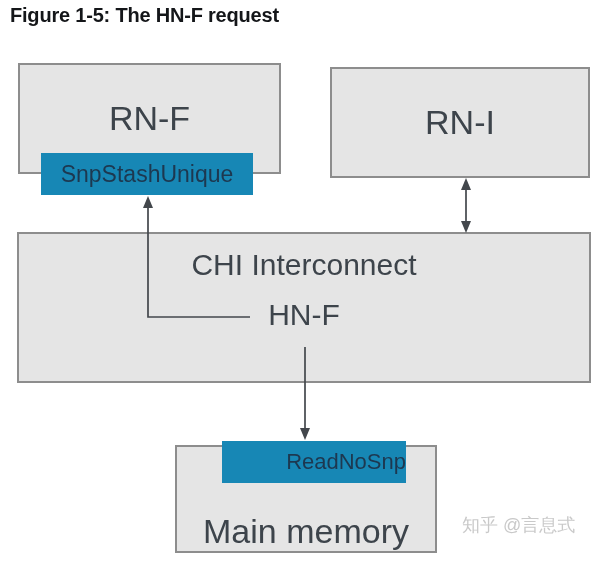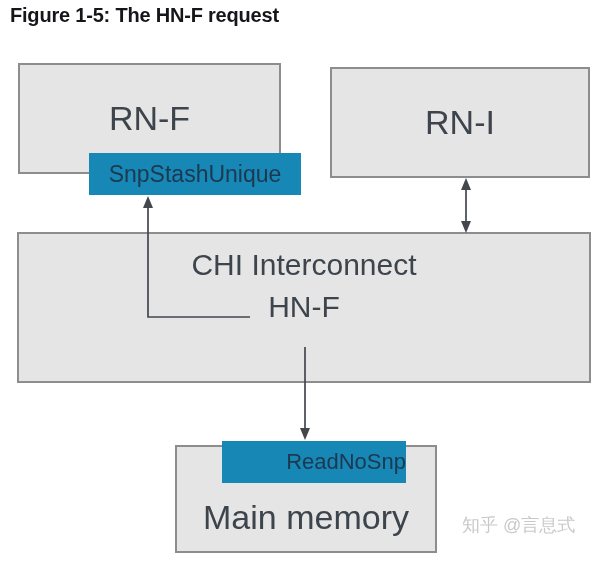--- a/index.html
+++ b/index.html
@@ -29,34 +29,34 @@
     display: flex;
     align-items: center;
     justify-content: center;
     color: var(--node-text, #3d444b);
     z-index: 1;
   }
   .node-rnf  { left: 18px;  top: 63px;  width: 263px; height: 111px; font-size: 34px; }
   .node-rni  { left: 330px; top: 67px;  width: 260px; height: 111px; font-size: 34px; }
   .node-chi  { left: 17px;  top: 232px; width: 574px; height: 151px;
                flex-direction: column; justify-content: flex-start;
-               padding-top: 14px; gap: 8px; font-size: 30px; }
+               padding-top: 14px; gap: 16px; font-size: 30px; }
   .node-mm   { left: 175px; top: 445px; width: 262px; height: 108px;
-               align-items: flex-end; padding-bottom: 14px; font-size: 34px; }
+               align-items: flex-end; font-size: 34px; }
   .msg {
     position: absolute;
     background: var(--message-bg, #1787b5);
     color: var(--message-text, #1d3850);
     display: flex;
     align-items: center;
     justify-content: center;
     z-index: 3;
     white-space: nowrap;
   }
-  .msg-snp { left: 41px;  top: 153px; width: 212px; height: 42px; font-size: 23px; margin-left: 48px; }
+  .msg-snp { left: 41px;  top: 153px; width: 212px; height: 42px; font-size: 23px; }
   .msg-rns { left: 222px; top: 441px; width: 184px; height: 42px; font-size: 22px; justify-content: flex-end; }
   .arrows {
     position: absolute;
     left: 0; top: 0;
     z-index: 4;
     pointer-events: none;
   }
   .arrow-line { stroke: var(--arrow, #43474c); stroke-width: 1.7; fill: none; }
   .arrow-head { fill: var(--arrow, #43474c); stroke: none; }
   .watermark { position: absolute; z-index: 5; white-space: nowrap; }

